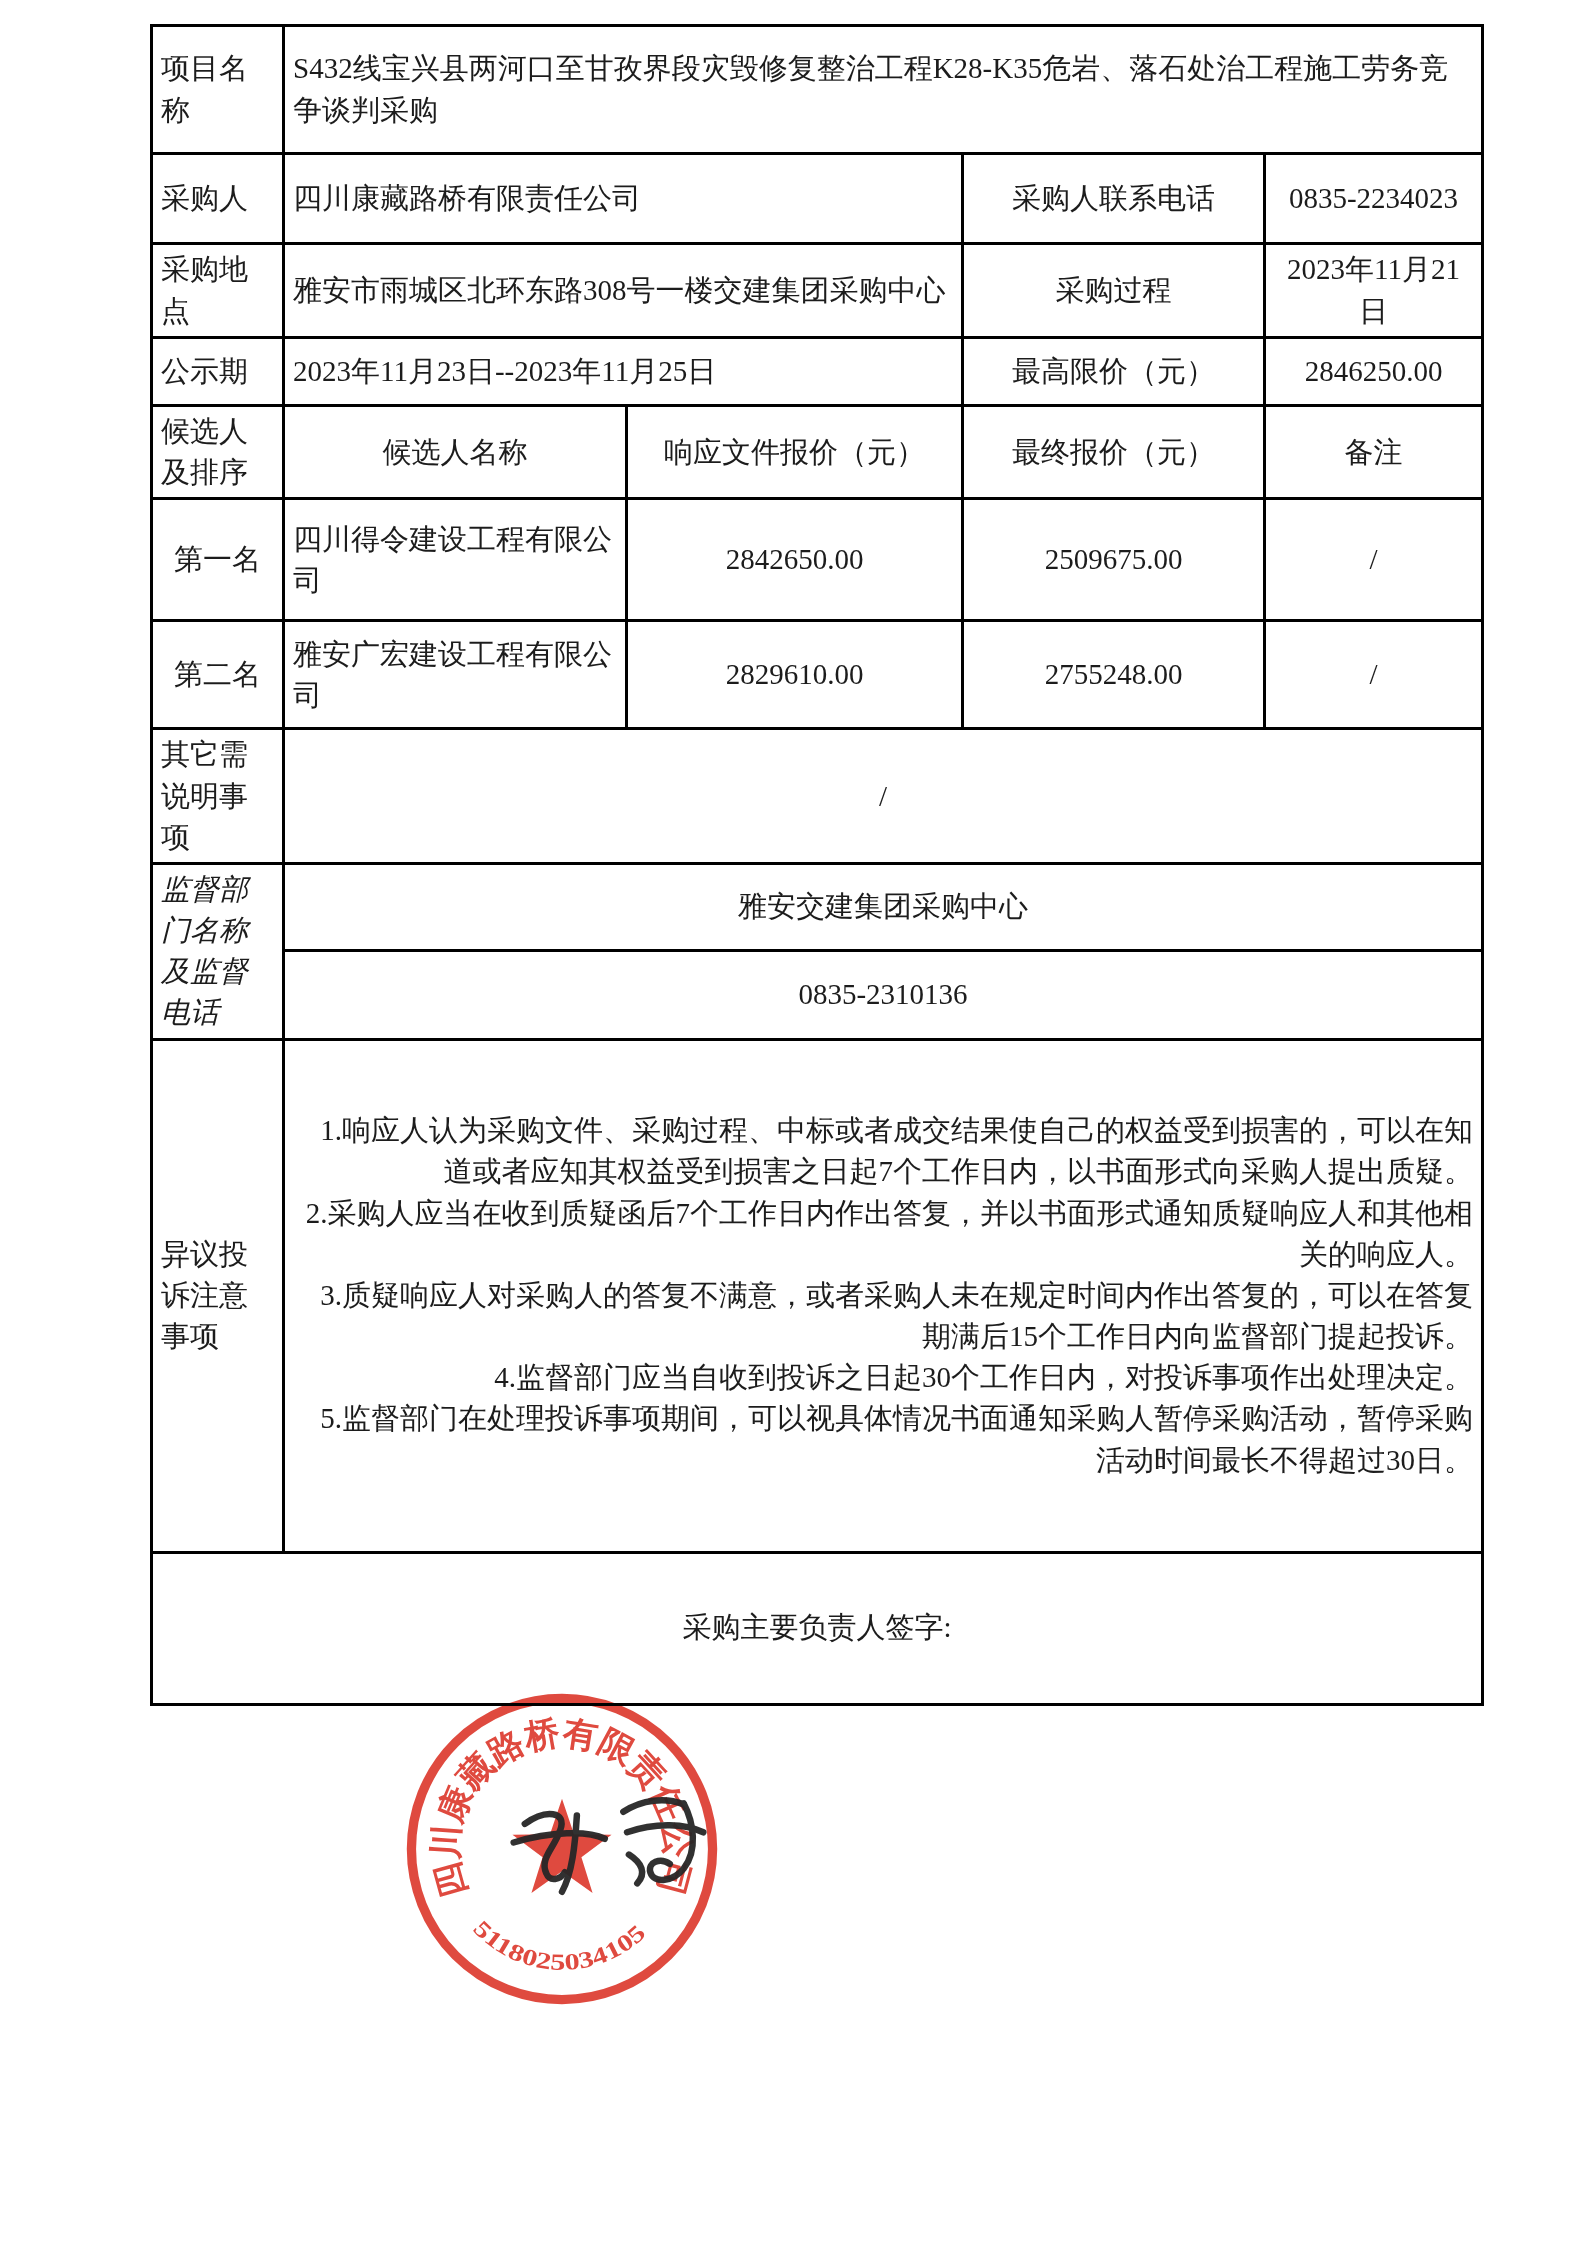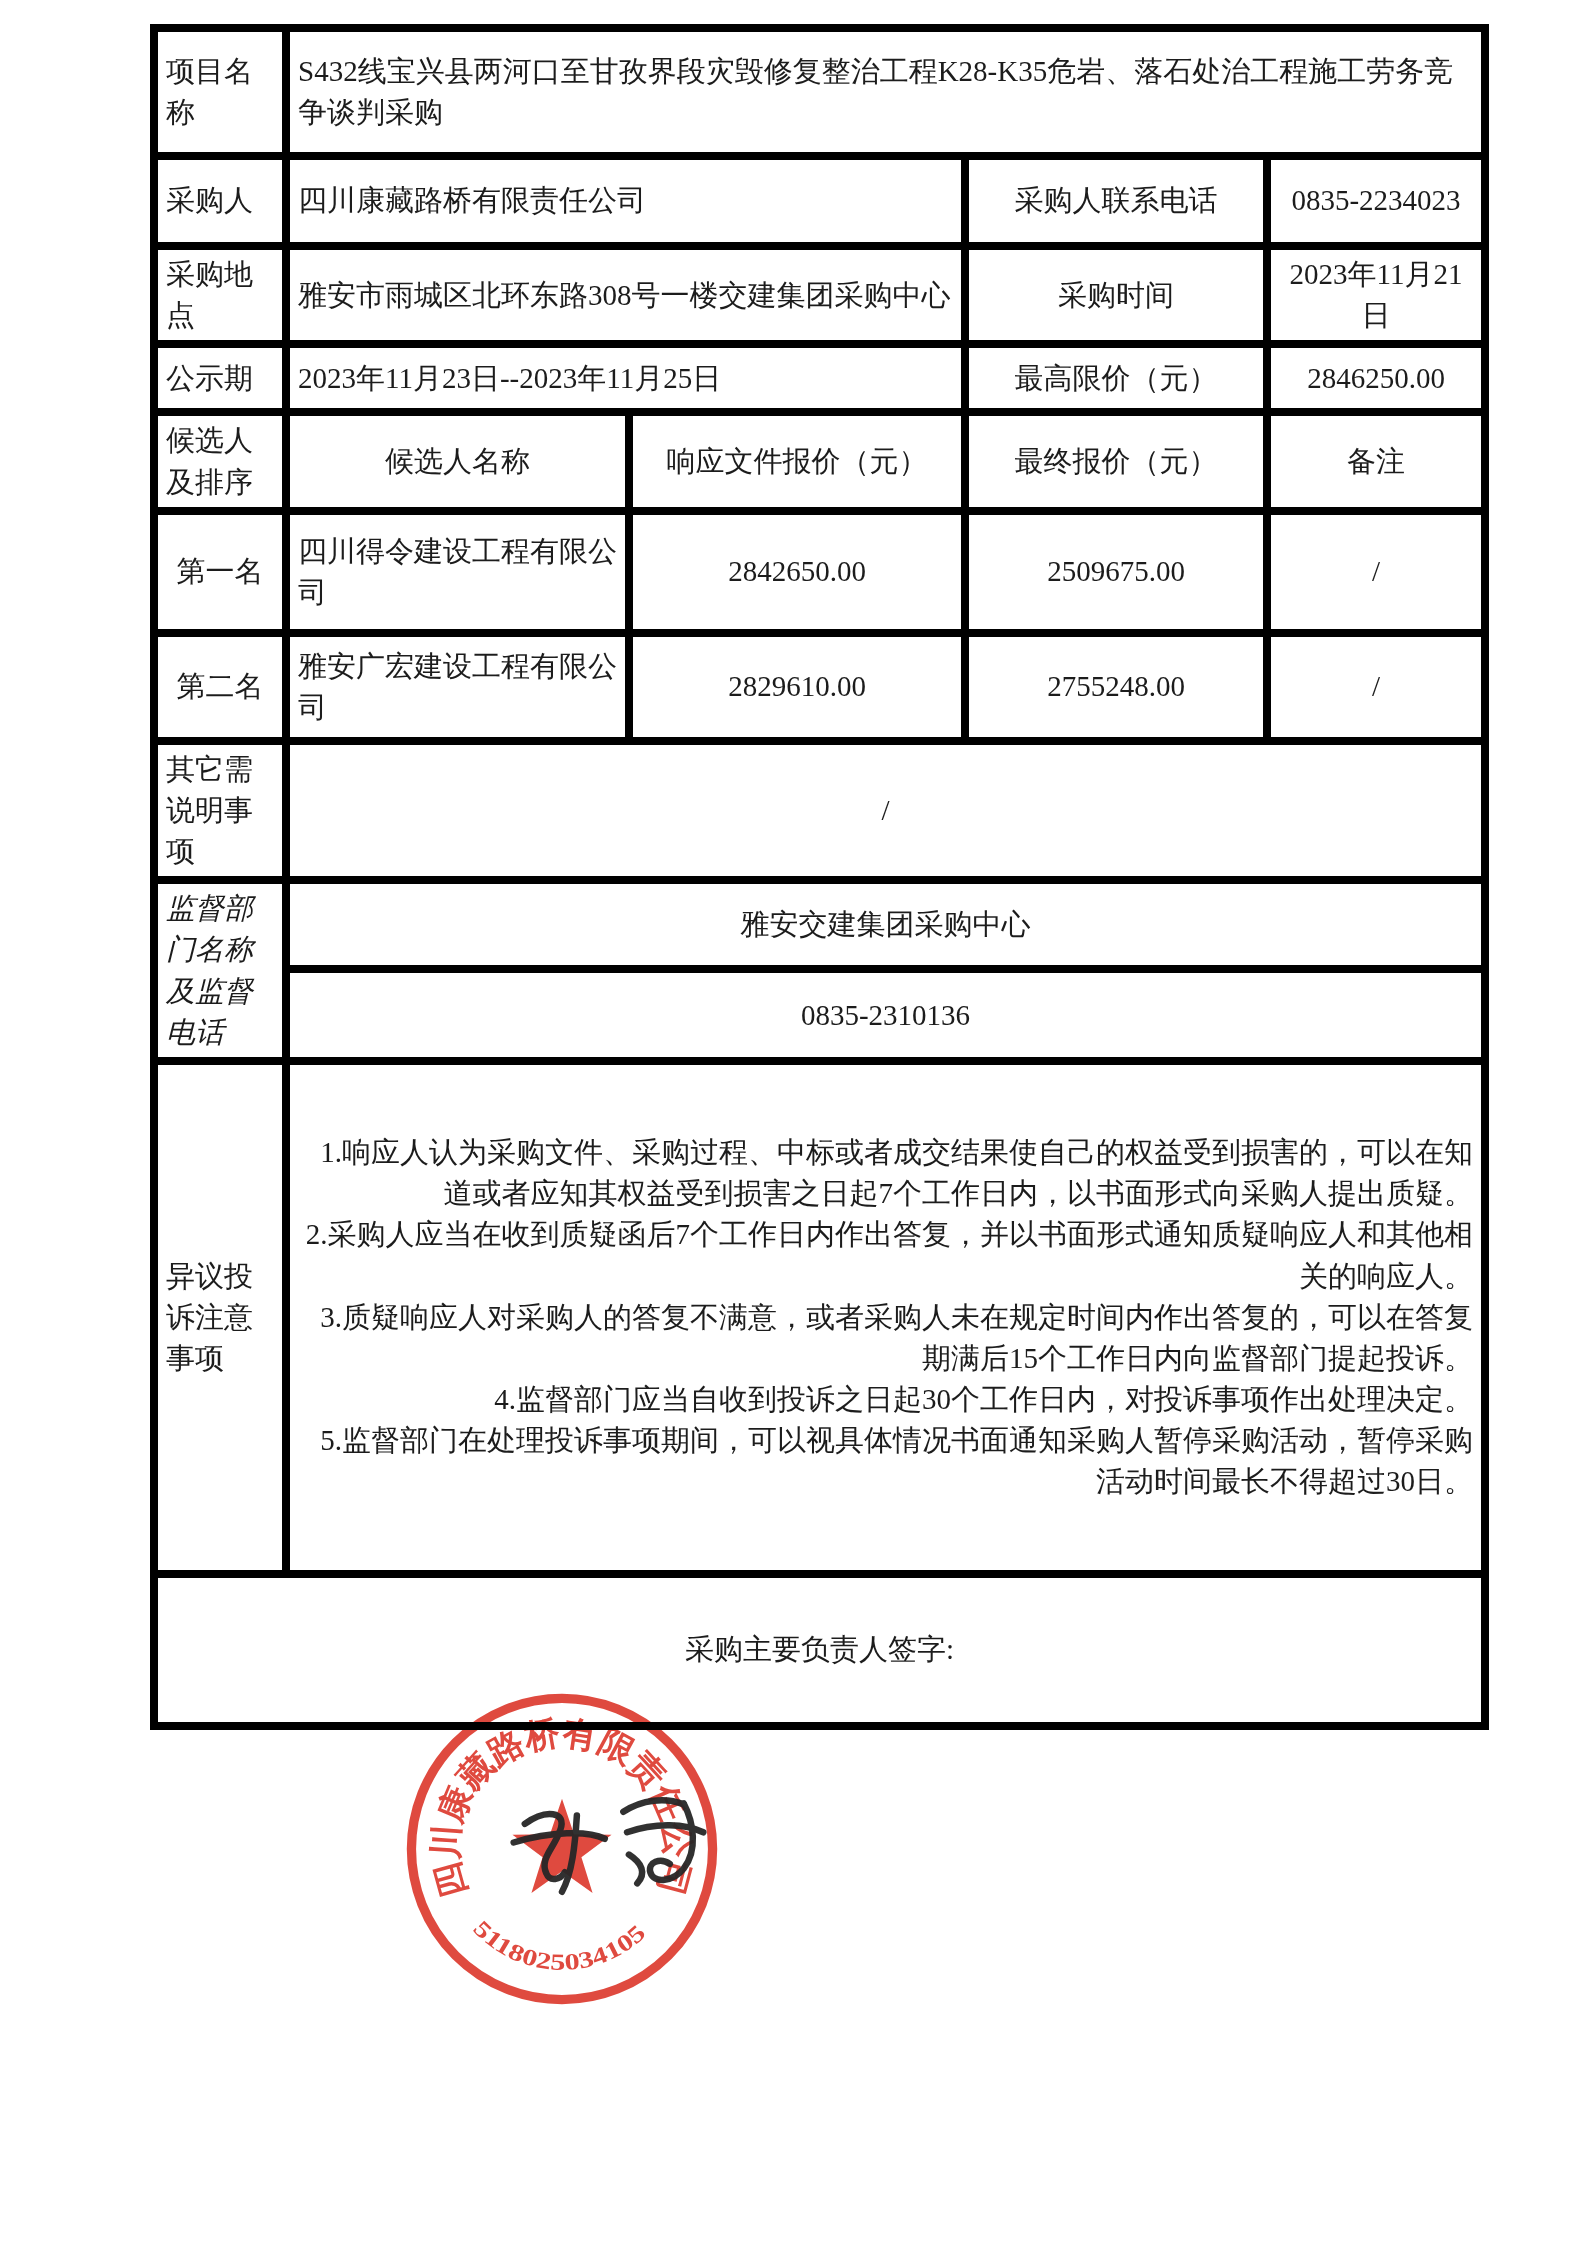--- a/index.html
+++ b/index.html
@@ -25,21 +25,21 @@
     letter-spacing: 0.5px;
   }
   table.result-table {
     border-collapse: collapse;
     table-layout: fixed;
     width: 1331px;
     margin-left: 150px;
     margin-top: 24px;
   }
   table.result-table td {
-    border: 8px solid #000000;
+    border: 3px solid #000000;
     vertical-align: middle;
     font-size: 29px;
     line-height: 1.42;
     padding: 4px 8px;
     word-break: break-all;
   }
   td.lbl { text-align: left; padding-left: 5px; padding-right: 2px; }
   td.lbl-center { padding-left: 2px; padding-right: 2px; font-style: italic; }
   td.val-left { text-align: left; padding-left: 10px; }
   td.val-center { text-align: center; }
@@ -87,21 +87,21 @@
       </tr>
       <tr style="height:90px">
         <td class="lbl">采购人</td>
         <td class="val-left" colspan="2">四川康藏路桥有限责任公司</td>
         <td class="val-center">采购人联系电话</td>
         <td class="val-center">0835-2234023</td>
       </tr>
       <tr style="height:94px">
         <td class="lbl">采购地点</td>
         <td class="val-left addr-cell" colspan="2">雅安市雨城区北环东路308号一楼交建集团采购中心</td>
-        <td class="val-center">采购时间</td>
+        <td class="val-center">采购过程</td>
         <td class="val-center">2023年11月21日</td>
       </tr>
       <tr style="height:68px">
         <td class="lbl">公示期</td>
         <td class="val-left" colspan="2">2023年11月23日--2023年11月25日</td>
         <td class="val-center">最高限价（元）</td>
         <td class="val-center">2846250.00</td>
       </tr>
       <tr style="height:93px">
         <td class="lbl">候选人及排序</td>

